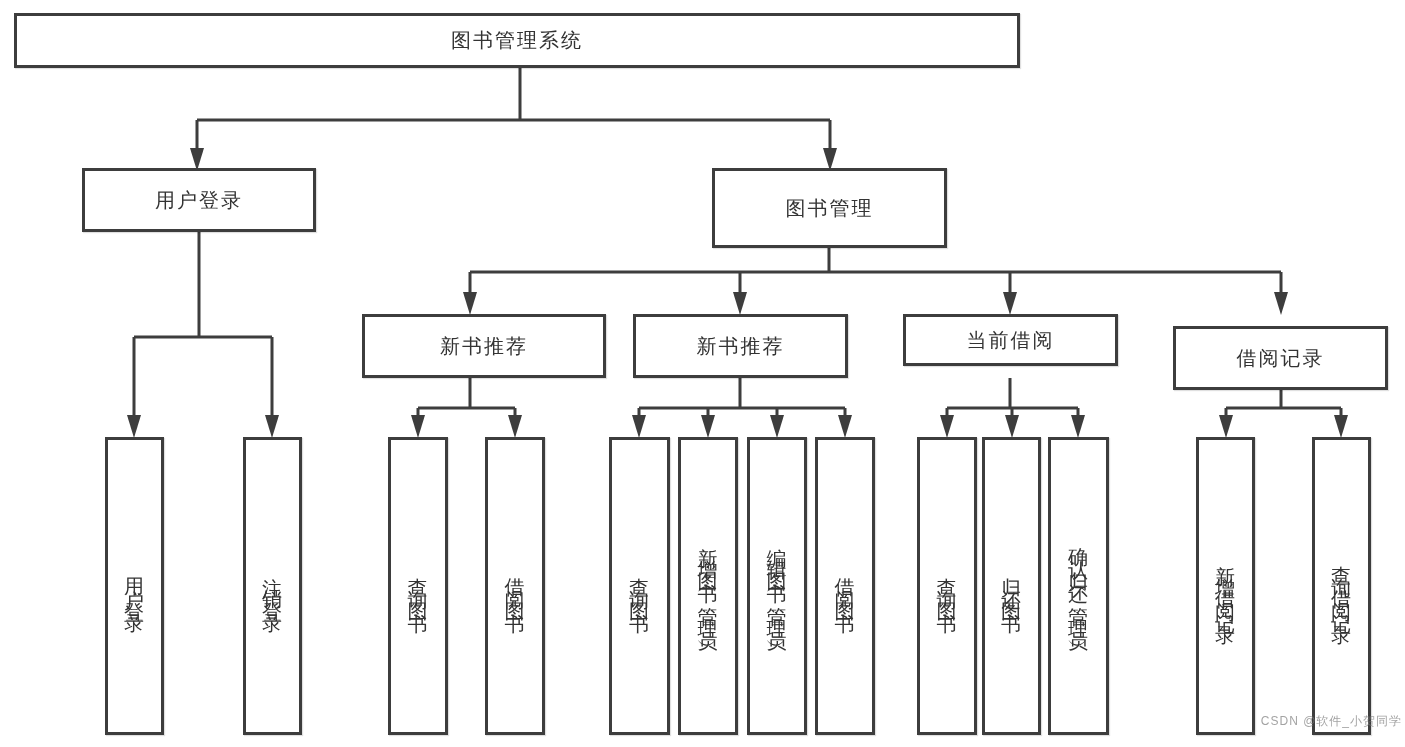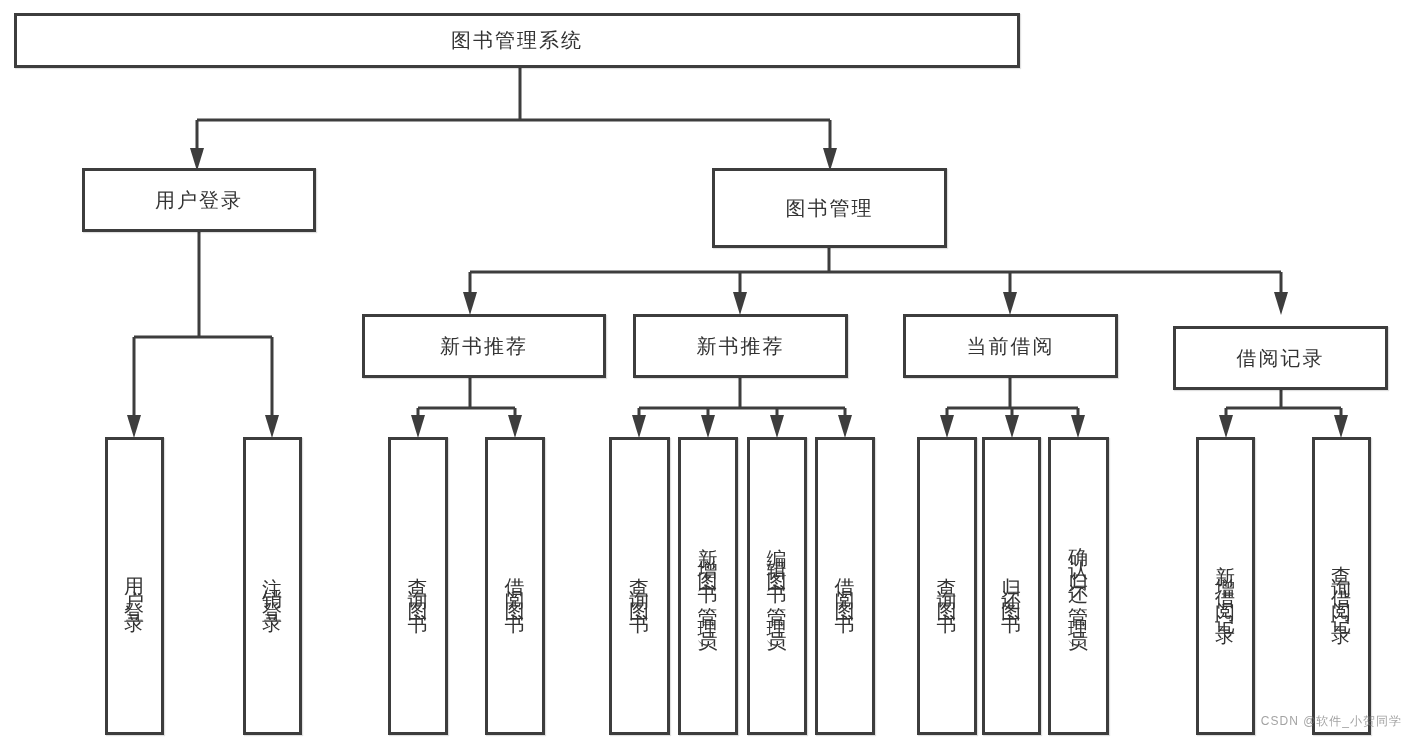--- a/index.html
+++ b/index.html
@@ -105,21 +105,21 @@
   <div class="box" style="left:712px; top:168px; width:235px; height:80px;">
     <span class="hlbl">图书管理</span>
   </div>
 
   <div class="box" style="left:362px; top:314px; width:244px; height:64px;">
     <span class="hlbl">新书推荐</span>
   </div>
   <div class="box" style="left:633px; top:314px; width:215px; height:64px;">
     <span class="hlbl">新书推荐</span>
   </div>
-  <div class="box" style="left:903px; top:314px; width:215px; height:64px;">
+  <div class="box" style="left:903px; top:314px; width:215px; height:52px;">
     <span class="hlbl">当前借阅</span>
   </div>
   <div class="box" style="left:1173px; top:326px; width:215px; height:64px;">
     <span class="hlbl">借阅记录</span>
   </div>
 
   <div class="box" style="left:105px; top:437px; width:59px; height:298px;">
     <span class="vlbl">用户登录</span>
   </div>
   <div class="box" style="left:243px; top:437px; width:59px; height:298px;">

